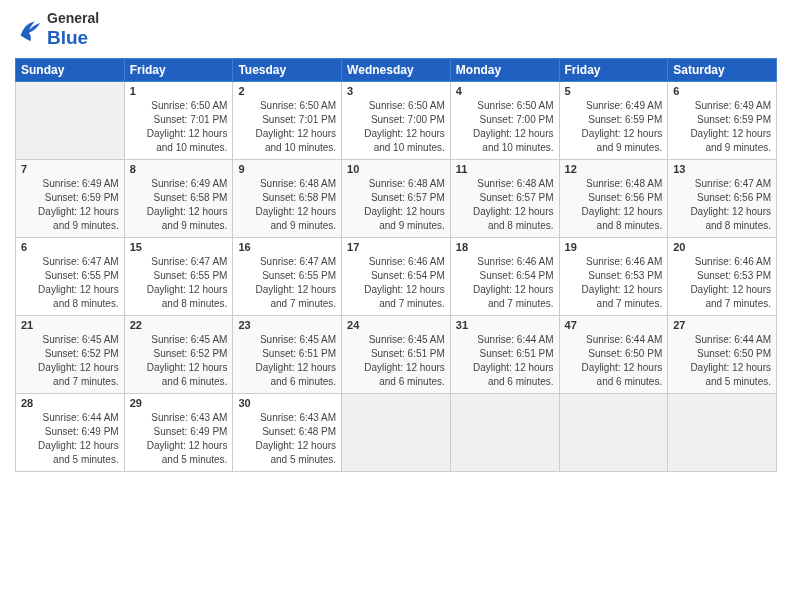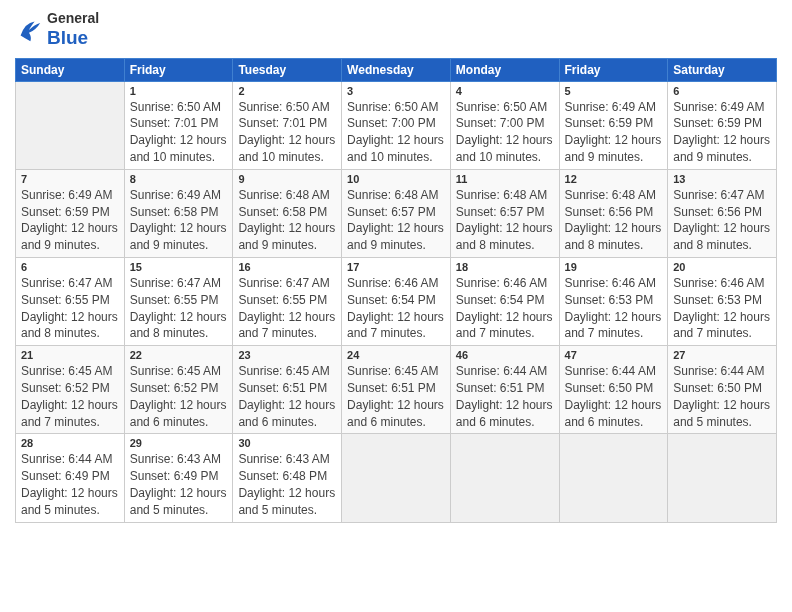--- a/index.html
+++ b/index.html
@@ -76,23 +76,24 @@
     tbody tr td.empty {
       background: #f0f0f0 !important;
     }
     .day-num {
       font-weight: bold;
       font-size: 11px;
       display: block;
       margin-bottom: 2px;
     }
     .day-info {
-      font-size: 12px;
+      font-size: 10px;
       line-height: 1.4;
       color: #444;
+      text-align: right;
     }
   </style>
 </head>
 <body>
 
 <div class="page">
   <div class="header">
     <div class="logo">
       <svg class="logo-bird" viewBox="0 0 40 40">
         <path d="M8 28 Q14 10 28 8 Q22 16 20 20 Q28 12 36 10 Q30 20 20 24 Q24 30 22 36 Q14 32 8 28Z" fill="#2060c0"></path>
@@ -219,21 +220,21 @@
           </td>
           <td>
             <span class="day-num">23</span>
             <div class="day-info">Sunrise: 6:45 AM<br>Sunset: 6:51 PM<br>Daylight: 12 hours<br>and 6 minutes.</div>
           </td>
           <td>
             <span class="day-num">24</span>
             <div class="day-info">Sunrise: 6:45 AM<br>Sunset: 6:51 PM<br>Daylight: 12 hours<br>and 6 minutes.</div>
           </td>
           <td>
-            <span class="day-num">46</span>
+            <span class="day-num">31</span>
             <div class="day-info">Sunrise: 6:44 AM<br>Sunset: 6:51 PM<br>Daylight: 12 hours<br>and 6 minutes.</div>
           </td>
           <td>
             <span class="day-num">47</span>
             <div class="day-info">Sunrise: 6:44 AM<br>Sunset: 6:50 PM<br>Daylight: 12 hours<br>and 6 minutes.</div>
           </td>
           <td>
             <span class="day-num">27</span>
             <div class="day-info">Sunrise: 6:44 AM<br>Sunset: 6:50 PM<br>Daylight: 12 hours<br>and 5 minutes.</div>
           </td>

